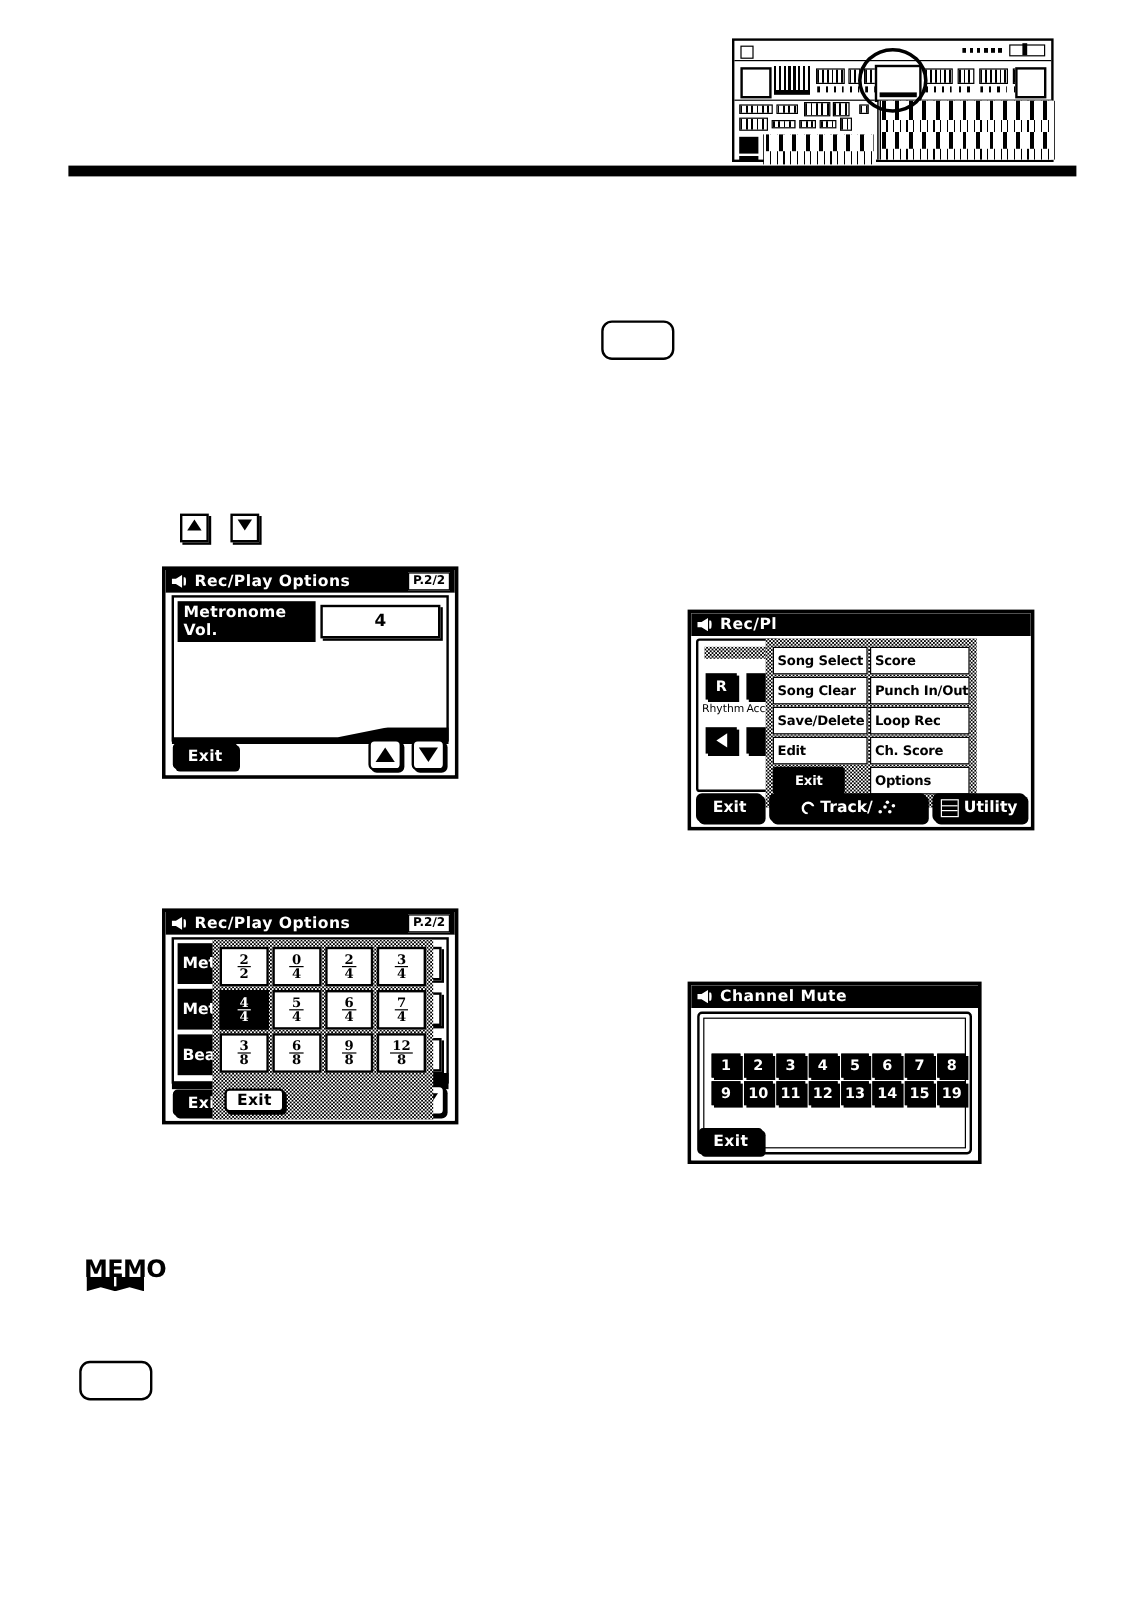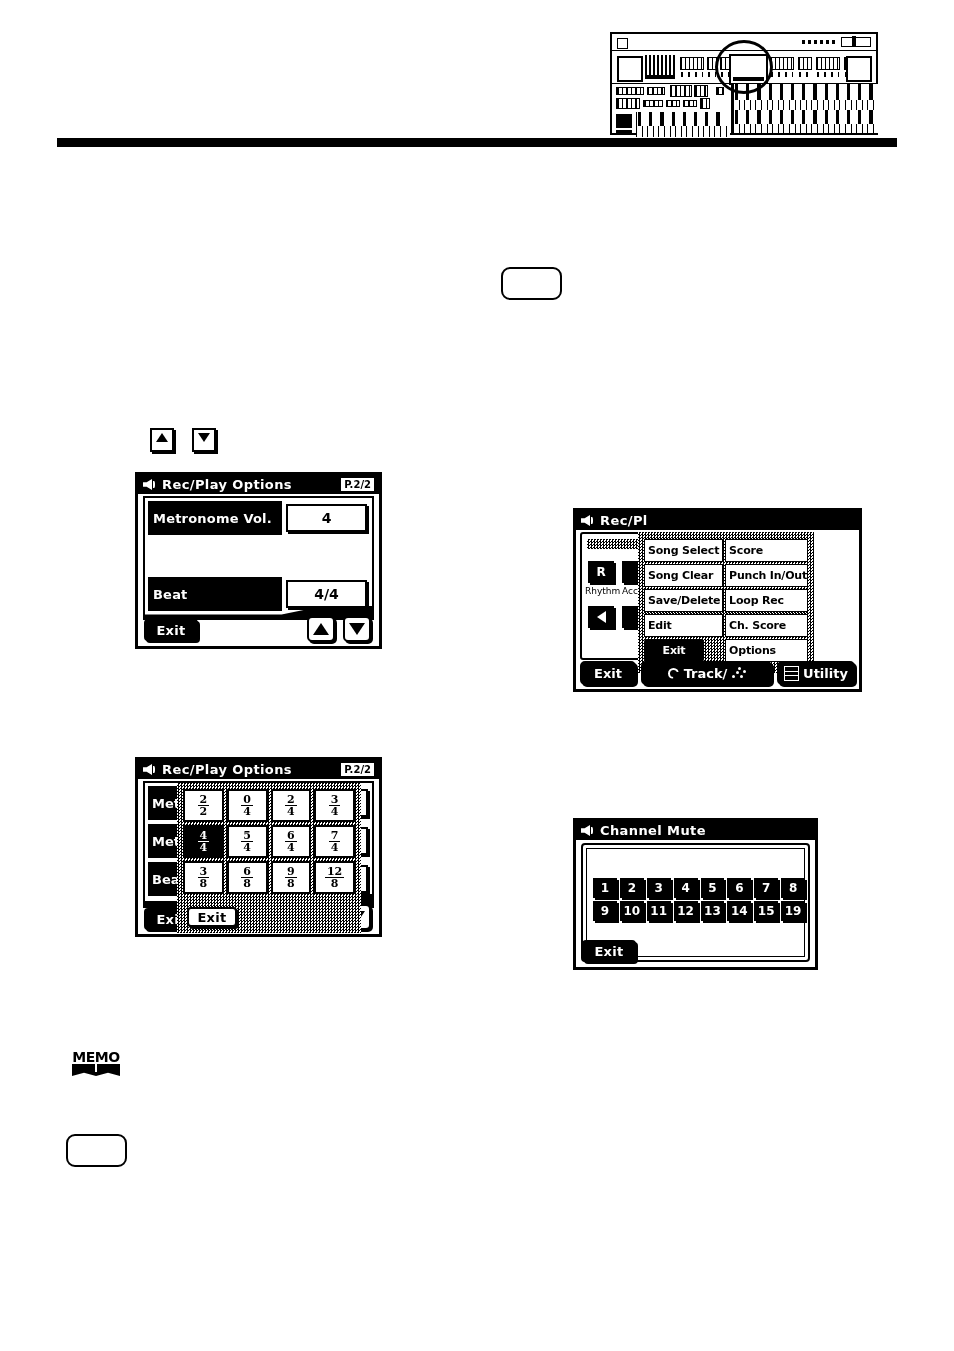--- a/index.html
+++ b/index.html
@@ -169,21 +169,21 @@
   #memo-icon {
     left: 70px; top: 1048px;
     width: 52px; height: 30px;
   }
   #memo-icon .memo-text {
     position: absolute;
     left: 0; top: 1px;
     width: 52px;
     font-family: "DejaVu Sans", sans-serif;
     font-weight: bold;
-    font-size: 14px;
+    font-size: 20px;
     letter-spacing: -0.5px;
     color: #000;
     text-align: center;
     line-height: 16px;
   }
   #memo-icon .memo-book {
     position: absolute;
     left: 2px; top: 16px; width: 48px; height: 12px;
     background: #000;
     clip-path: polygon(0 0, 100% 0, 100% 100%, 75% 72%, 50% 100%, 25% 72%, 0 100%);
@@ -272,21 +272,21 @@
     box-sizing: border-box;
   }
   .opt-row {
     position: absolute;
     left: 3px; right: 3px;
     height: 34px;
     display: flex;
     align-items: stretch;
   }
   .opt-label {
-    width: 134px;
+    width: 115px;
     background: #000;
     color: #fff;
     font-size: 13px;
     font-weight: bold;
     display: flex;
     align-items: center;
     padding-left: 5px;
     box-sizing: border-box;
     letter-spacing: 0.2px;
   }
@@ -672,24 +672,20 @@
         <i class="wave1"></i>
       </span>
     <span class="lcd-title-text">Rec/Play Options</span>
     <span class="lcd-page-badge">P.2/2</span>
   </div>
   <div class="lcd-body">
     <div class="panel-frame dither">
       <div class="opt-row" style="top:3px;">
         <div class="opt-label">Metronome Vol.</div>
         <div class="opt-value">4</div>
-      </div>
-      <div class="opt-row" style="top:79px;">
-        <div class="opt-label">Beat</div>
-        <div class="opt-value">4/4</div>
       </div>
     </div>
     <div class="curve-deco"></div>
     <div class="exit-btn" style="left:6px;bottom:5px;width:54px;height:22px;">Exit</div>
     <div class="lcd-arrow-btn" style="right:44px;bottom:4px;">
       <div class="tri-up"></div>
     </div>
     <div class="lcd-arrow-btn dither" style="right:8px;bottom:4px;">
       <div class="tri-down"></div>
     </div>

